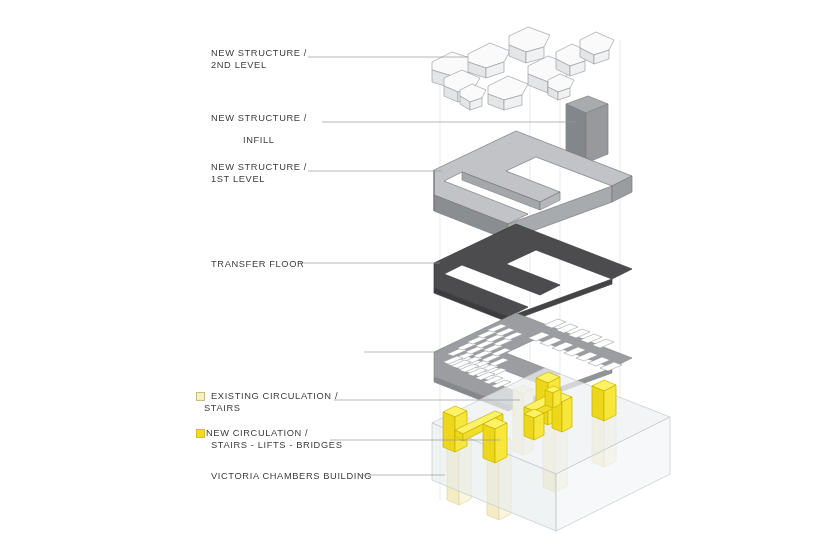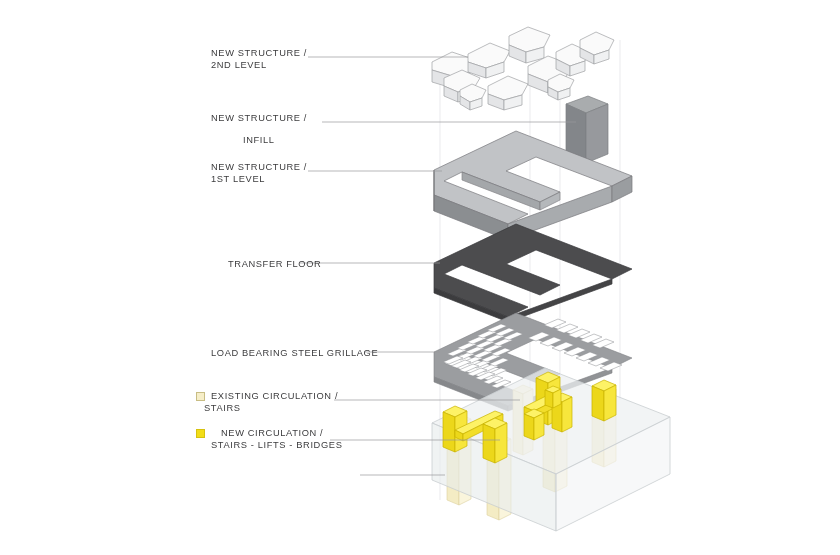--- a/index.html
+++ b/index.html
@@ -336,26 +336,26 @@
 
   <div class="label" style="left:211px;top:48px;">NEW STRUCTURE /</div>
   <div class="label" style="left:211px;top:60px;">2ND LEVEL</div>
 
   <div class="label" style="left:211px;top:113px;">NEW STRUCTURE /</div>
   <div class="label" style="left:211px;top:135px;margin-left:32px;">INFILL</div>
 
   <div class="label" style="left:211px;top:162px;">NEW STRUCTURE /</div>
   <div class="label" style="left:211px;top:174px;text-align:center;">1ST LEVEL</div>
 
-  <div class="label" style="left:228px;top:259px;">TRANSFER FLOOR</div>
-
-  <div class="label" style="left:211px;top:348px;">LOAD BEARING STEEL GRILLAGE</div>
+  <div class="label" style="left:211px;top:259px;">TRANSFER FLOOR</div>
+
 
   <div class="swatch" style="left:196px;top:392px;background:#f6eec8;"></div>
   <div class="label" style="left:211px;top:391px;text-align:center;">EXISTING CIRCULATION /</div>
   <div class="label" style="left:204px;top:403px;">STAIRS</div>
 
   <div class="swatch" style="left:196px;top:429px;background:#f2dd18;border-color:#d6c20f;"></div>
-  <div class="label" style="left:208px;top:428px;padding-left:13px;">NEW CIRCULATION /</div>
+  <div class="label" style="left:193px;top:428px;padding-left:13px;">NEW CIRCULATION /</div>
   <div class="label" style="left:211px;top:440px;">STAIRS - LIFTS - BRIDGES</div>
 
+  <div class="label" style="left:211px;top:471px;">VICTORIA CHAMBERS BUILDING</div>
 
 </div>
 
 </body></html>

